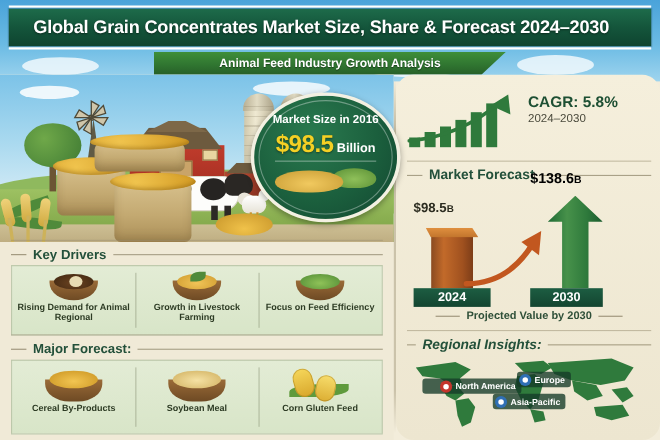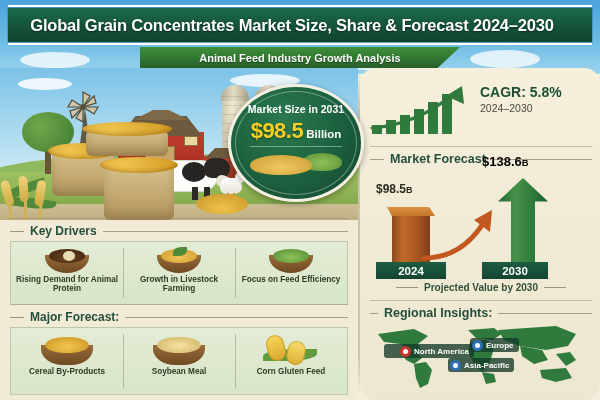--- a/index.html
+++ b/index.html
@@ -317,21 +317,21 @@
       <div class="ear" style="left:20px;bottom:18px;transform:rotate(-4deg);"></div>
       <div class="ear" style="left:34px;bottom:14px;transform:rotate(8deg);"></div>
       <div class="stalk" style="left:10px;height:22px;transform:rotate(-8deg);"></div>
       <div class="stalk" style="left:24px;height:24px;"></div>
       <div class="stalk" style="left:38px;height:20px;transform:rotate(6deg);"></div>
     </div>
   </div>
 
   <div class="badge">
     <div class="ring"></div>
-    <div class="b-top">Market Size in 2031</div>
+    <div class="b-top">Market Size in 2016</div>
     <div class="b-val">
       <div class="b-num">$98.5</div>
       <div class="b-unit">Billion</div>
     </div>
     <div class="b-rule"></div>
     <div class="b-art">
       <div class="peas"></div>
         <div class="beans"></div>
     </div>
   </div>
@@ -397,21 +397,21 @@
       <div class="fc-cap">
         <div class="ln"></div>
         <span>Projected Value by 2030</span>
         <div class="ln"></div>
       </div>
     </div>
 
     <div class="hr" style="left:10px;top:232px;width:222px;"></div>
 
     <div class="reg">
-      <div class="sec-head" style="position:relative;left:0;top:0;">
+      <div class="sec-head" style="position:relative;left:0;top:0;font-style:italic;">
         <div class="ln" style="width:8px;"></div>
         <div class="tl">Regional Insights:</div>
         <div class="rl"></div>
       </div>
 
       <div class="worldmap">
         <svg width="222" height="72" viewBox="0 0 222 72">
           <g fill="#2f7a3c">
             <path d="M8 14 L44 9 L58 16 L48 24 L52 32 L40 30 L30 24 L14 22 Z"></path>
             <path d="M30 30 L46 31 L52 38 L44 44 L36 40 Z"></path>
@@ -449,21 +449,21 @@
       <div class="tl">Key Drivers</div>
       <div class="rl"></div>
     </div>
     <div class="cards">
       <div class="card">
         <div class="art">
           <div class="bowl"></div>
           <div class="heap" style="background:radial-gradient(ellipse at 50% 60%,#6b4320,#3d2511);"></div>
           <div style="position:absolute;left:22px;top:4px;width:12px;height:10px;border-radius:50%;background:#e8dcb4;"></div>
         </div>
-        <div class="cap">Rising Demand for Animal Protein</div>
+        <div class="cap">Rising Demand for Animal Regional</div>
       </div>
       <div class="card">
         <div class="art">
           <div class="bowl"></div>
           <div class="heap" style="background:radial-gradient(ellipse at 50% 60%,#f0c458,#cf9a2d);"></div>
           <div style="position:absolute;left:20px;top:0px;width:14px;height:9px;border-radius:60% 0 60% 0;background:#4f8a3a;"></div>
         </div>
         <div class="cap">Growth in Livestock Farming</div>
       </div>
       <div class="card">

